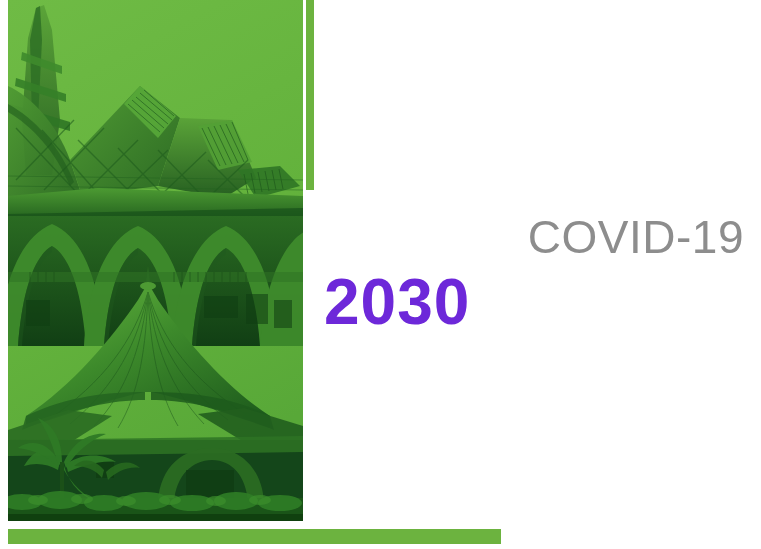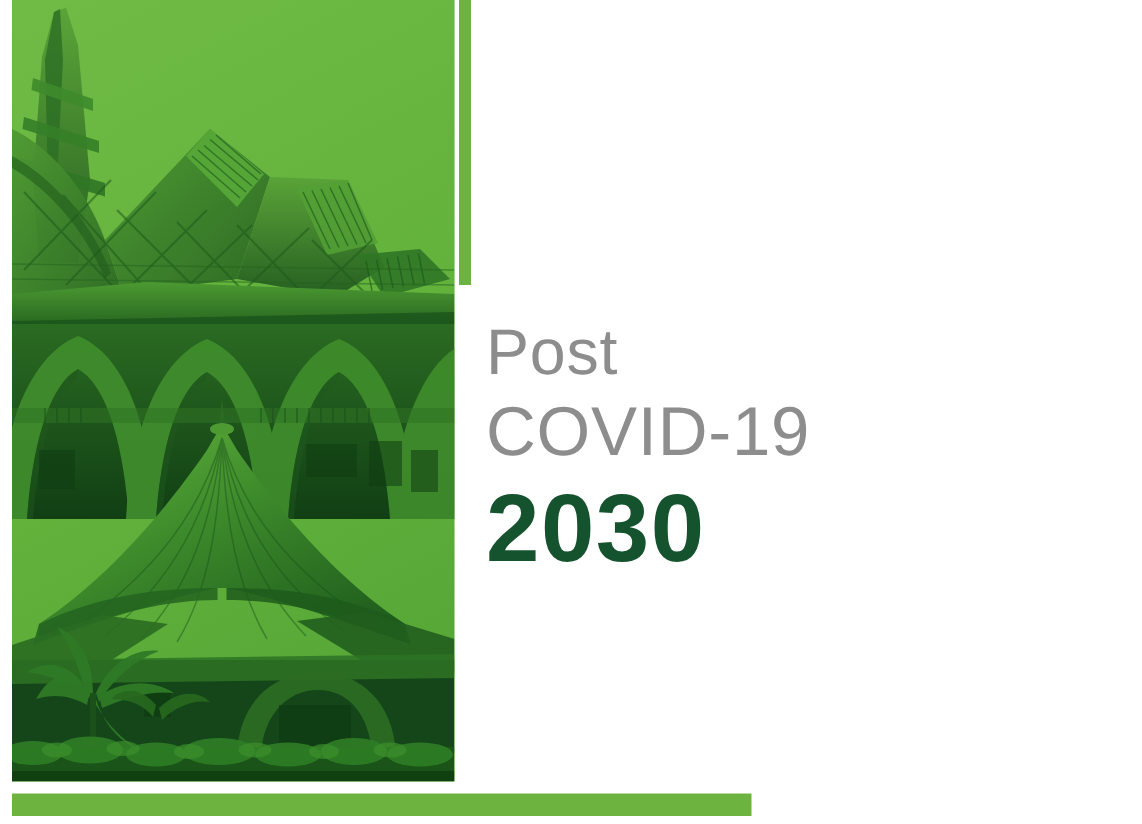--- a/index.html
+++ b/index.html
@@ -71,40 +71,41 @@
     white-space: nowrap;
   }
   .line-covid {
     display: block;
     font-size: 46px;
     line-height: 54px;
     font-weight: 400;
     color: #8d8d8d;
     letter-spacing: 0.5px;
     white-space: nowrap;
+    text-align: right;
   }
   .line-development,
   .line-strategy {
     display: block;
     font-size: 52px;
     line-height: 62px;
     font-weight: 700;
     color: #0f6b3e;
     letter-spacing: 0.5px;
     white-space: nowrap;
   }
   .line-development {
     margin-top: 14px;
   }
   .line-year {
     display: block;
     font-size: 64px;
     line-height: 72px;
     font-weight: 700;
-    color: #14532d;
+    color: #6d28d9;
     letter-spacing: 1px;
     white-space: nowrap;
     margin-top: 2px;
   }
 </style>
 </head>
 <body>
 
 <div id="cover">
 
@@ -324,20 +325,19 @@
           <ellipse cx="252" cy="500" rx="11" ry="5"></ellipse>
         </g>
         <rect x="0" y="514" width="295" height="7" fill="#10400f"></rect>
       </g>
     </svg>
   </div>
 
   <div class="accent-rule"></div>
 
   <div class="title-block">
-    <span class="line-post">Post</span>
     <span class="line-covid">COVID-19</span>
     <span class="line-year">2030</span>
   </div>
 
   <div class="bottom-bar"></div>
 
 </div>
 
 </body></html>

